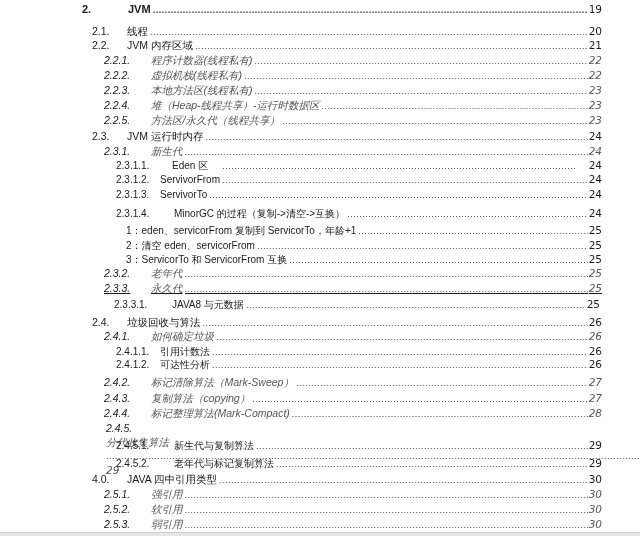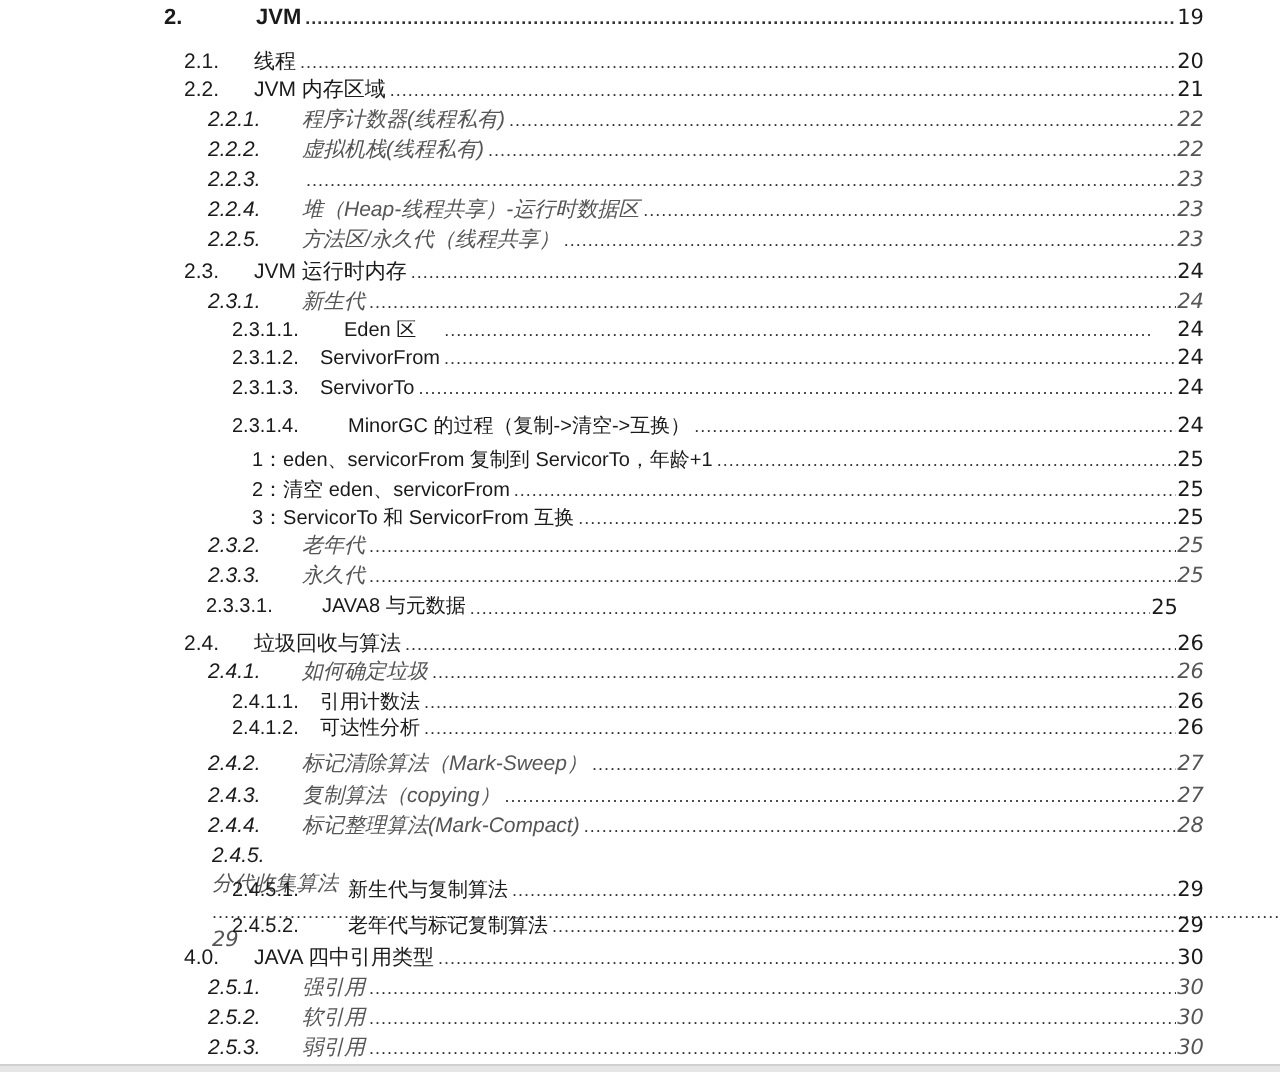--- a/index.html
+++ b/index.html
@@ -84,20 +84,21 @@
 
   <div class="row lvl3b" style="top:68px; left:104px; width:498px;">
     <span class="num" style="width:47px">2.2.2.</span>
     <span class="title">虚拟机栈(线程私有)</span>
     <span class="leader"></span>
     <span class="page">22</span>
   </div>
 
   <div class="row lvl3b" style="top:83px; left:104px; width:498px;justify-content:space-between;">
     <span class="num" style="width:47px">2.2.3.</span>
+    <span class="title">本地方法区(线程私有)</span>
     <span class="leader"></span>
     <span class="page">23</span>
   </div>
 
   <div class="row lvl3b" style="top:98px; left:104px; width:498px;">
     <span class="num" style="width:47px">2.2.4.</span>
     <span class="title">堆（Heap-线程共享）-运行时数据区</span>
     <span class="leader"></span>
     <span class="page">23</span>
   </div>
@@ -169,28 +170,28 @@
     <span class="page">25</span>
   </div>
 
   <div class="row lvl3b" style="top:266px; left:104px; width:498px;">
     <span class="num" style="width:47px">2.3.2.</span>
     <span class="title">老年代</span>
     <span class="leader"></span>
     <span class="page">25</span>
   </div>
 
-  <div class="row lvl3b" style="top:281px; left:104px; width:498px;">
+  <div class="row lvl3b" style="top:281px; left:104px; width:498px;text-decoration:underline;">
     <span class="num" style="width:47px">2.3.3.</span>
     <span class="title">永久代</span>
     <span class="leader"></span>
     <span class="page">25</span>
   </div>
 
-  <div class="row lvl4" style="top:297px; left:103px; width:486px; font-size:10px;align-items:center;">
+  <div class="row lvl4" style="top:297px; left:114px; width:486px; font-size:10px;">
     <span class="num" style="width:58px">2.3.3.1.</span>
     <span class="title">JAVA8 与元数据</span>
     <span class="leader"></span>
     <span class="page">25</span>
   </div>
 
   <div class="row lvl2" style="top:315px; left:92px; width:510px;">
     <span class="num" style="width:35px">2.4.</span>
     <span class="title">垃圾回收与算法</span>
     <span class="leader"></span>

